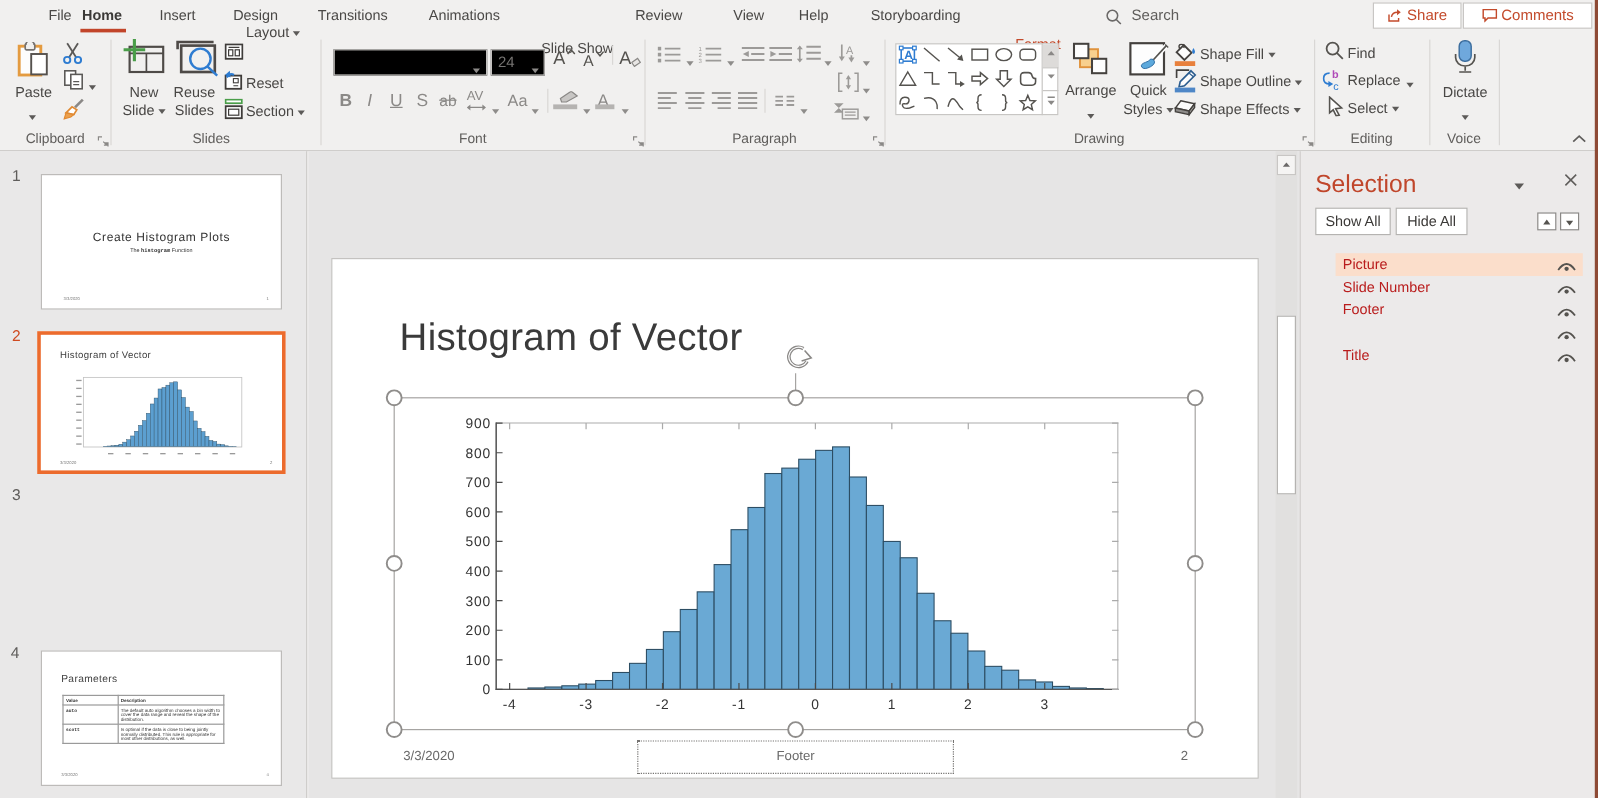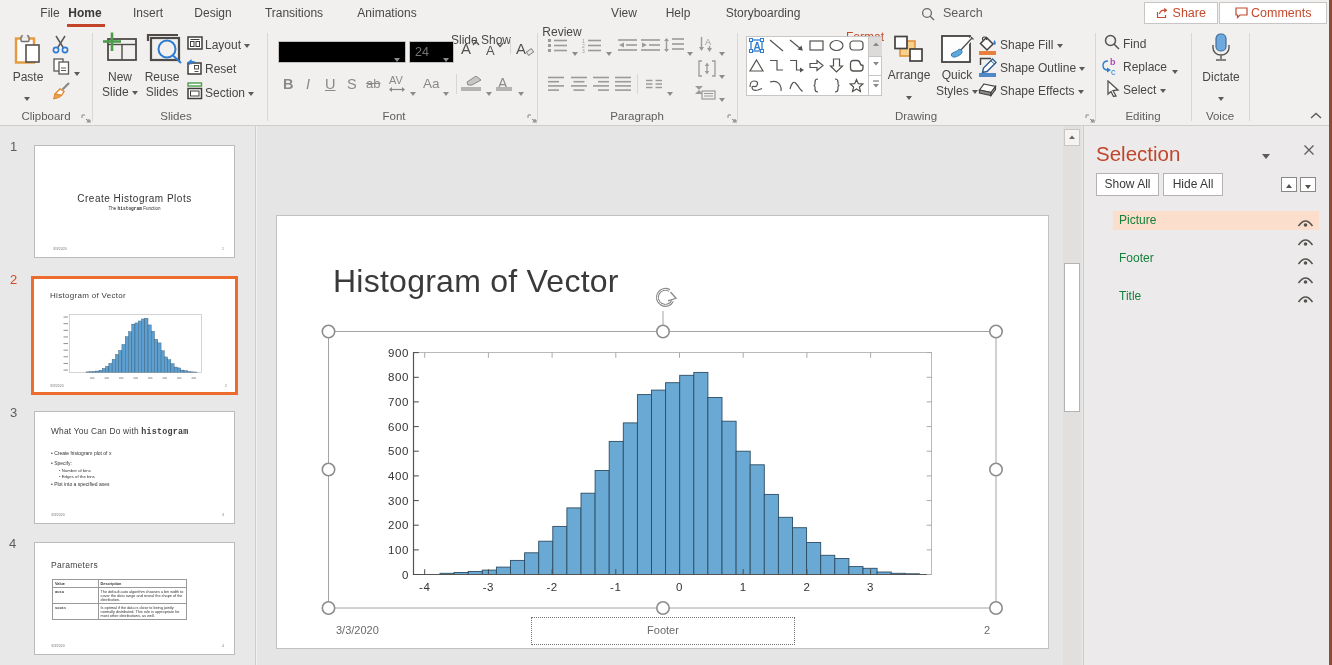--- a/index.html
+++ b/index.html
@@ -9,33 +9,33 @@
 .car{display:inline-block;width:0;height:0;border-left:3.5px solid transparent;
  border-right:3.5px solid transparent;border-top:4px solid #5c5a58;vertical-align:middle}
 .carg{border-top-color:#8e8c8a}
 .lbl{font-size:11.5px;color:#5f5d5b;text-align:center;position:absolute}
 .sep{position:absolute;top:33px;height:88px;width:1px;background:#d9d7d5}
 .btxt{font-size:12px;color:#494745;position:absolute;white-space:nowrap}
 .gtxt{font-size:12px;color:#a3a19f;position:absolute;white-space:nowrap}
 .dlg{position:absolute;width:10px;height:10px}
 .tab{position:absolute;top:0;height:27px;line-height:27px;font-size:12px;color:#4a4846;transform:translateX(-50%)}
 .cbo{position:absolute;background:#000000;border:1px solid #c3c1bf;height:22px}
-.hl{position:absolute;height:19px;font-size:12px;color:#15803d;line-height:19px}
+.hl{position:absolute;height:19px;font-size:12px;color:#b91c1c;line-height:19px}
 </style>
 
 </head><body>
 <div id="app">
 <div class="tab" style="left:50px;">File</div>
 <div class="tab" style="left:85px;font-weight:bold;color:#3b3937;">Home</div>
 <div class="tab" style="left:148px;">Insert</div>
 <div class="tab" style="left:213px;">Design</div>
 <div class="tab" style="left:294px;">Transitions</div>
 <div class="tab" style="left:387px;">Animations</div>
 <div class="tab" style="left:481px;margin-top:27px;">Slide Show</div>
-<div class="tab" style="left:562px;margin-top:19px;">Review</div>
+<div class="tab" style="left:549px;">Review</div>
 <div class="tab" style="left:624px;">View</div>
 <div class="tab" style="left:678px;">Help</div>
 <div class="tab" style="left:763px;">Storyboarding</div>
 <div class="tab" style="left:865px;color:#c34a2b;margin-top:24px;">Format</div>
 <div class="ab" style="left:67px;top:24px;width:38px;height:3px;background:#c2452a"></div>
 <svg class="ab" style="left:921px;top:7px" width="14" height="14" viewBox="0 0 14 14">
       <circle cx="6" cy="6" r="4.4" fill="none" stroke="#6b6968" stroke-width="1.3"></circle>
       <line x1="9.2" y1="9.2" x2="13" y2="13" stroke="#6b6968" stroke-width="1.3"></line>
     </svg>
 <div class="ab" style="left:943px;top:0;height:27px;line-height:27px;font-size:12.5px;color:#5f5d5b">Search</div>
@@ -116,21 +116,21 @@
       <line x1="27" y1="22.5" x2="35" y2="30" stroke="#2e7cd1" stroke-width="2"></line>
     </svg>
 <div class="btxt ctr" style="left:137px;top:70px;width:50px">Reuse</div>
 <div class="btxt ctr" style="left:137px;top:85px;width:50px">Slides</div>
 <svg class="ab" style="left:187px;top:36px" width="16" height="14" viewBox="0 0 16 14">
       <rect x="1" y="1" width="14" height="12" fill="#fff" stroke="#3f3c3a" stroke-width="1.5"></rect>
       <line x1="3.5" y1="3.5" x2="12.5" y2="3.5" stroke="#3f3c3a" stroke-width="1"></line>
       <rect x="3.5" y="5.5" width="3.5" height="5" fill="none" stroke="#3f3c3a" stroke-width="1"></rect>
       <rect x="9" y="5.5" width="3.5" height="5" fill="none" stroke="#3f3c3a" stroke-width="1"></rect>
     </svg>
-<div class="btxt" style="left:205px;top:38px">Layout <span class="car"></span></div>
+<div class="btxt" style="left:205px;top:20px">Layout <span class="car"></span></div>
 <svg class="ab" style="left:186px;top:58px" width="17" height="17" viewBox="0 0 17 17">
       <rect x="2" y="5" width="13" height="11" fill="#fff" stroke="#3f3c3a" stroke-width="1.5"></rect>
       <rect x="8.5" y="7.5" width="4" height="3.5" fill="none" stroke="#3f3c3a" stroke-width="0.9"></rect>
       <line x1="8.5" y1="13.5" x2="12.5" y2="13.5" stroke="#3f3c3a" stroke-width="0.9"></line>
       <path d="M3 6.5 Q5.5 2.5 9 4.5" fill="none" stroke="#2e7cd1" stroke-width="1.8"></path>
       <path d="M5.5 1 L1.5 4.5 6 6.5z" fill="#2e7cd1"></path>
     </svg>
 <div class="btxt" style="left:205px;top:62px">Reset</div>
 <svg class="ab" style="left:187px;top:82px" width="16" height="18" viewBox="0 0 16 18">
       <rect x="1" y="1" width="13.5" height="3" fill="#fff" stroke="#4a9e49" stroke-width="1.4"></rect>
@@ -472,30 +472,20 @@
           <rect x="87.0" y="64.5" width="4.5" height="1.1" fill="#9a9a9a"></rect>
           <rect x="101.5" y="64.5" width="4.5" height="1.1" fill="#9a9a9a"></rect>
           <rect x="116.0" y="64.5" width="4.5" height="1.1" fill="#9a9a9a"></rect>
           <rect x="130.5" y="64.5" width="4.5" height="1.1" fill="#9a9a9a"></rect>
         </svg>
       </div>
       <div style="position:absolute;left:16px;bottom:4px;font-size:3.5px;color:#777">3/3/2020</div>
       <div style="position:absolute;right:8px;bottom:4px;font-size:3.5px;color:#777">2</div>
     </div>
 <div class="ab" style="left:10px;top:272px;font-size:13px;color:#cf4a20">2</div>
-<div class="ab" style="left:34px;top:411px;width:201px;height:113px;background:#fff;border:1px solid #bdbbb9">
-      <div style="position:absolute;left:16px;top:13.5px;font-size:8.4px;letter-spacing:0.2px;color:#404040">What You Can Do with <b style="font-family:'Liberation Mono',monospace">histogram</b></div>
-      <div style="position:absolute;left:16px;top:38px;font-size:5px;color:#333">• Create histogram plot of x</div>
-      <div style="position:absolute;left:16px;top:47.5px;font-size:5px;color:#333">• Specify:</div>
-      <div style="position:absolute;left:24px;top:55.5px;font-size:4.3px;color:#333">• Number of bins</div>
-      <div style="position:absolute;left:24px;top:61.5px;font-size:4.3px;color:#333">• Edges of the bins</div>
-      <div style="position:absolute;left:16px;top:69px;font-size:5px;color:#333">• Plot into a specified axes</div>
-      <div style="position:absolute;left:16px;bottom:6px;font-size:3.5px;color:#777">3/3/2020</div>
-      <div style="position:absolute;right:10px;bottom:6px;font-size:3.5px;color:#777">3</div>
-    </div>
 <div class="ab" style="left:10px;top:405px;font-size:13px;color:#5f5d5b">3</div>
 <div class="ab" style="left:34px;top:542px;width:201px;height:113px;background:#fff;border:1px solid #bdbbb9">
       <div style="position:absolute;left:16px;top:17px;font-size:8.5px;letter-spacing:0.3px;color:#404040">Parameters</div>
       <div style="position:absolute;left:17px;top:36px;width:135px;font-size:3.8px;color:#333">
         <table style="border-collapse:collapse;width:100%;font-size:3.8px">
           <tbody>
             <tr>
               <td style="border:0.5px solid #9a9a9a;width:34%;padding:1.5px 2px"><b>Value</b></td>
               <td style="border:0.5px solid #9a9a9a;padding:1.5px 2px"><b>Description</b></td>
             </tr>
@@ -646,20 +636,21 @@
         <path d="M4 9 L7 5 10 9z" fill="#55534f"></path>
       </svg></div>
 <div class="ab" style="left:1300px;top:177px;width:16px;height:15px;background:#fff;border:1px solid #8a8886"><svg width="14" height="13">
         <path d="M4 6 L7 10 10 6z" fill="#55534f"></path>
       </svg></div>
 <div class="hl" style="left:1113px;top:211px;width:206px;background:#fbdecb;padding-left:6px">Picture</div>
 <div class="ab" style="left:1297px;top:215px"><svg width="17" height="10" viewBox="0 0 17 10">
         <path d="M1.5 7 Q8.5 -3 15.5 7" fill="none" stroke="#55534f" stroke-width="1.5"></path>
         <circle cx="8.5" cy="6" r="1.8" fill="#55534f"></circle>
       </svg></div>
+<div class="hl" style="left:1113px;top:230px;width:206px;padding-left:6px">Slide Number</div>
 <div class="ab" style="left:1297px;top:234px"><svg width="17" height="10" viewBox="0 0 17 10">
         <path d="M1.5 7 Q8.5 -3 15.5 7" fill="none" stroke="#55534f" stroke-width="1.5"></path>
         <circle cx="8.5" cy="6" r="1.8" fill="#55534f"></circle>
       </svg></div>
 <div class="hl" style="left:1113px;top:249px;width:206px;padding-left:6px">Footer</div>
 <div class="ab" style="left:1297px;top:253px"><svg width="17" height="10" viewBox="0 0 17 10">
         <path d="M1.5 7 Q8.5 -3 15.5 7" fill="none" stroke="#55534f" stroke-width="1.5"></path>
         <circle cx="8.5" cy="6" r="1.8" fill="#55534f"></circle>
       </svg></div>
 <div class="ab" style="left:1297px;top:272px"><svg width="17" height="10" viewBox="0 0 17 10">

